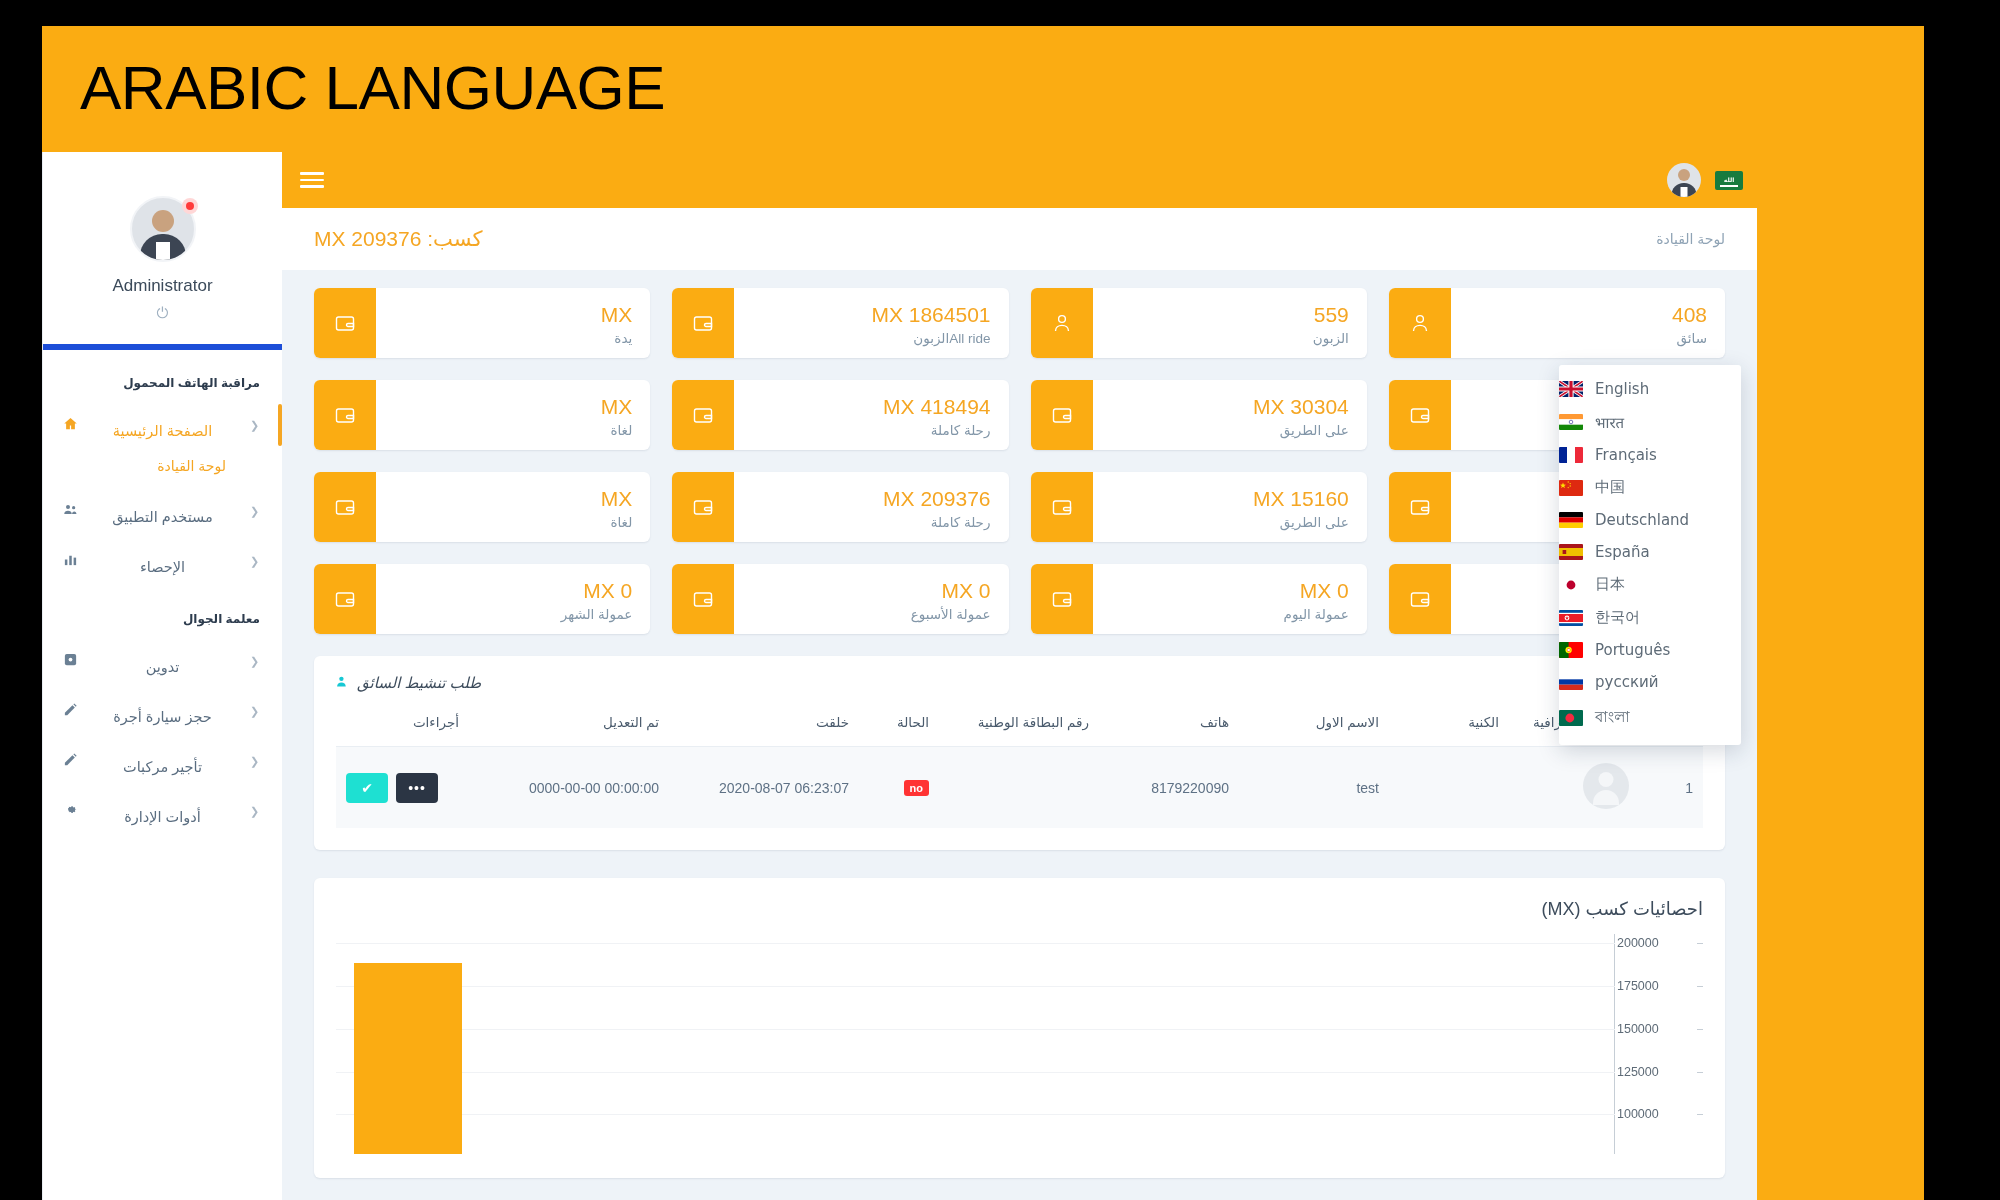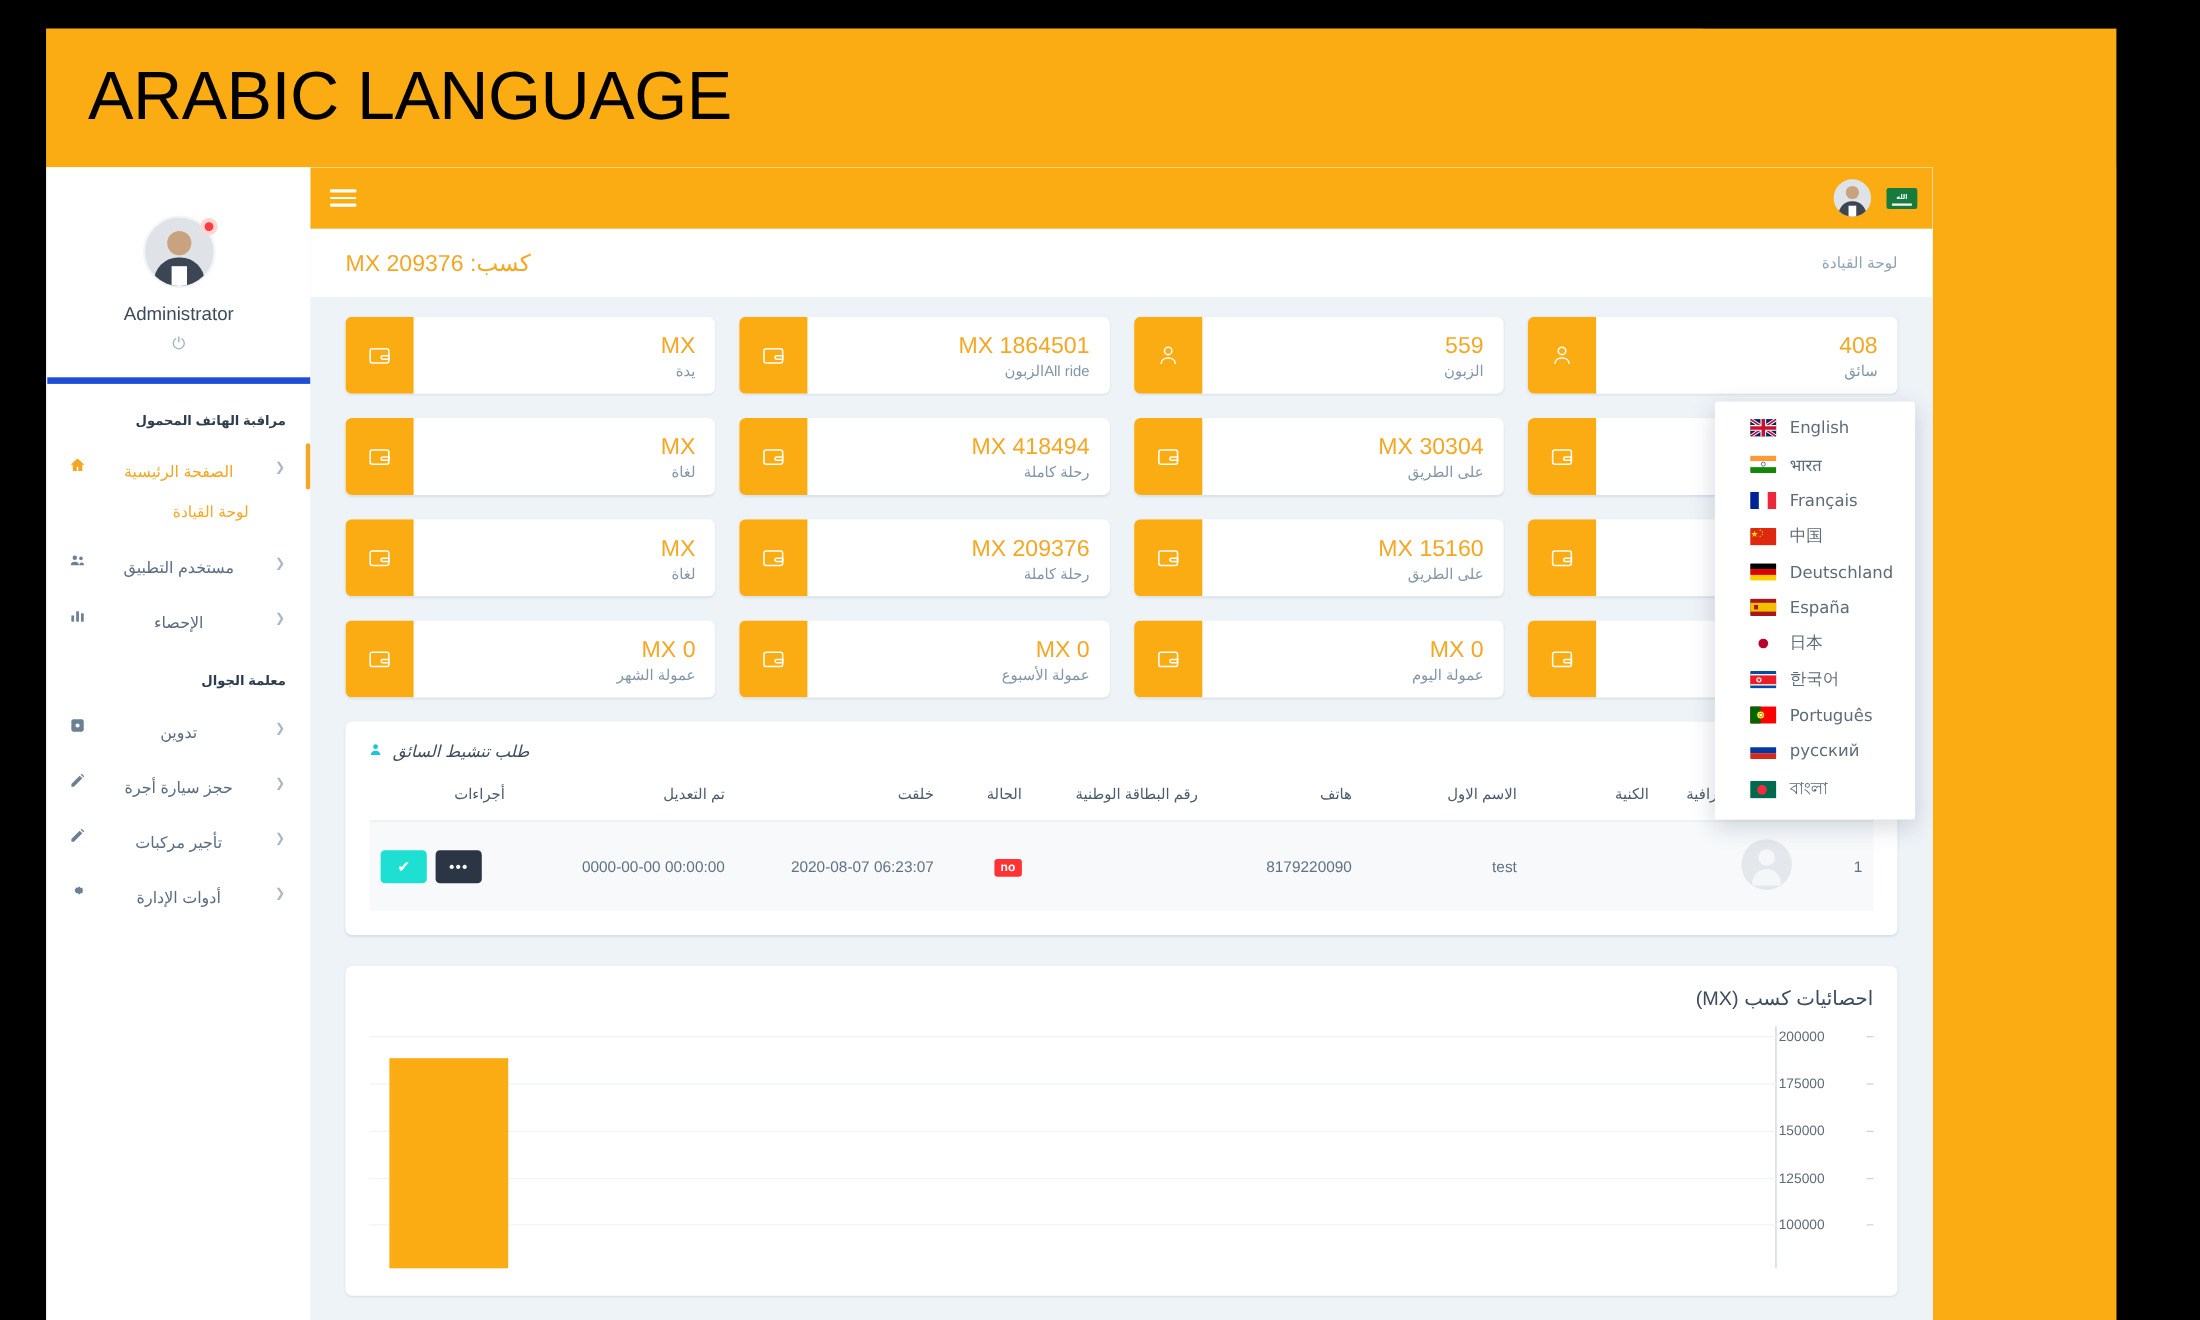--- a/index.html
+++ b/index.html
@@ -355,21 +355,21 @@
     width: 182px;
     background: #ffffff;
     box-shadow: 0 6px 22px rgba(30,45,70,0.18);
     border-radius: 3px;
     padding: 8px 0;
     z-index: 50;
     direction: ltr;
   }
   .lang-item {
     display: flex; align-items: center; gap: 12px;
-    padding: 7px 32px;
+    padding: 7px 0;
     font-size: 15px; color: #5e6b77;
     cursor: pointer;
     font-family: "DejaVu Sans", sans-serif;
   }
   .lang-flag {
     flex: 0 0 24px; width: 24px; height: 16px;
     border-radius: 1px; overflow: hidden; position: relative;
     display: block;
   }
 

